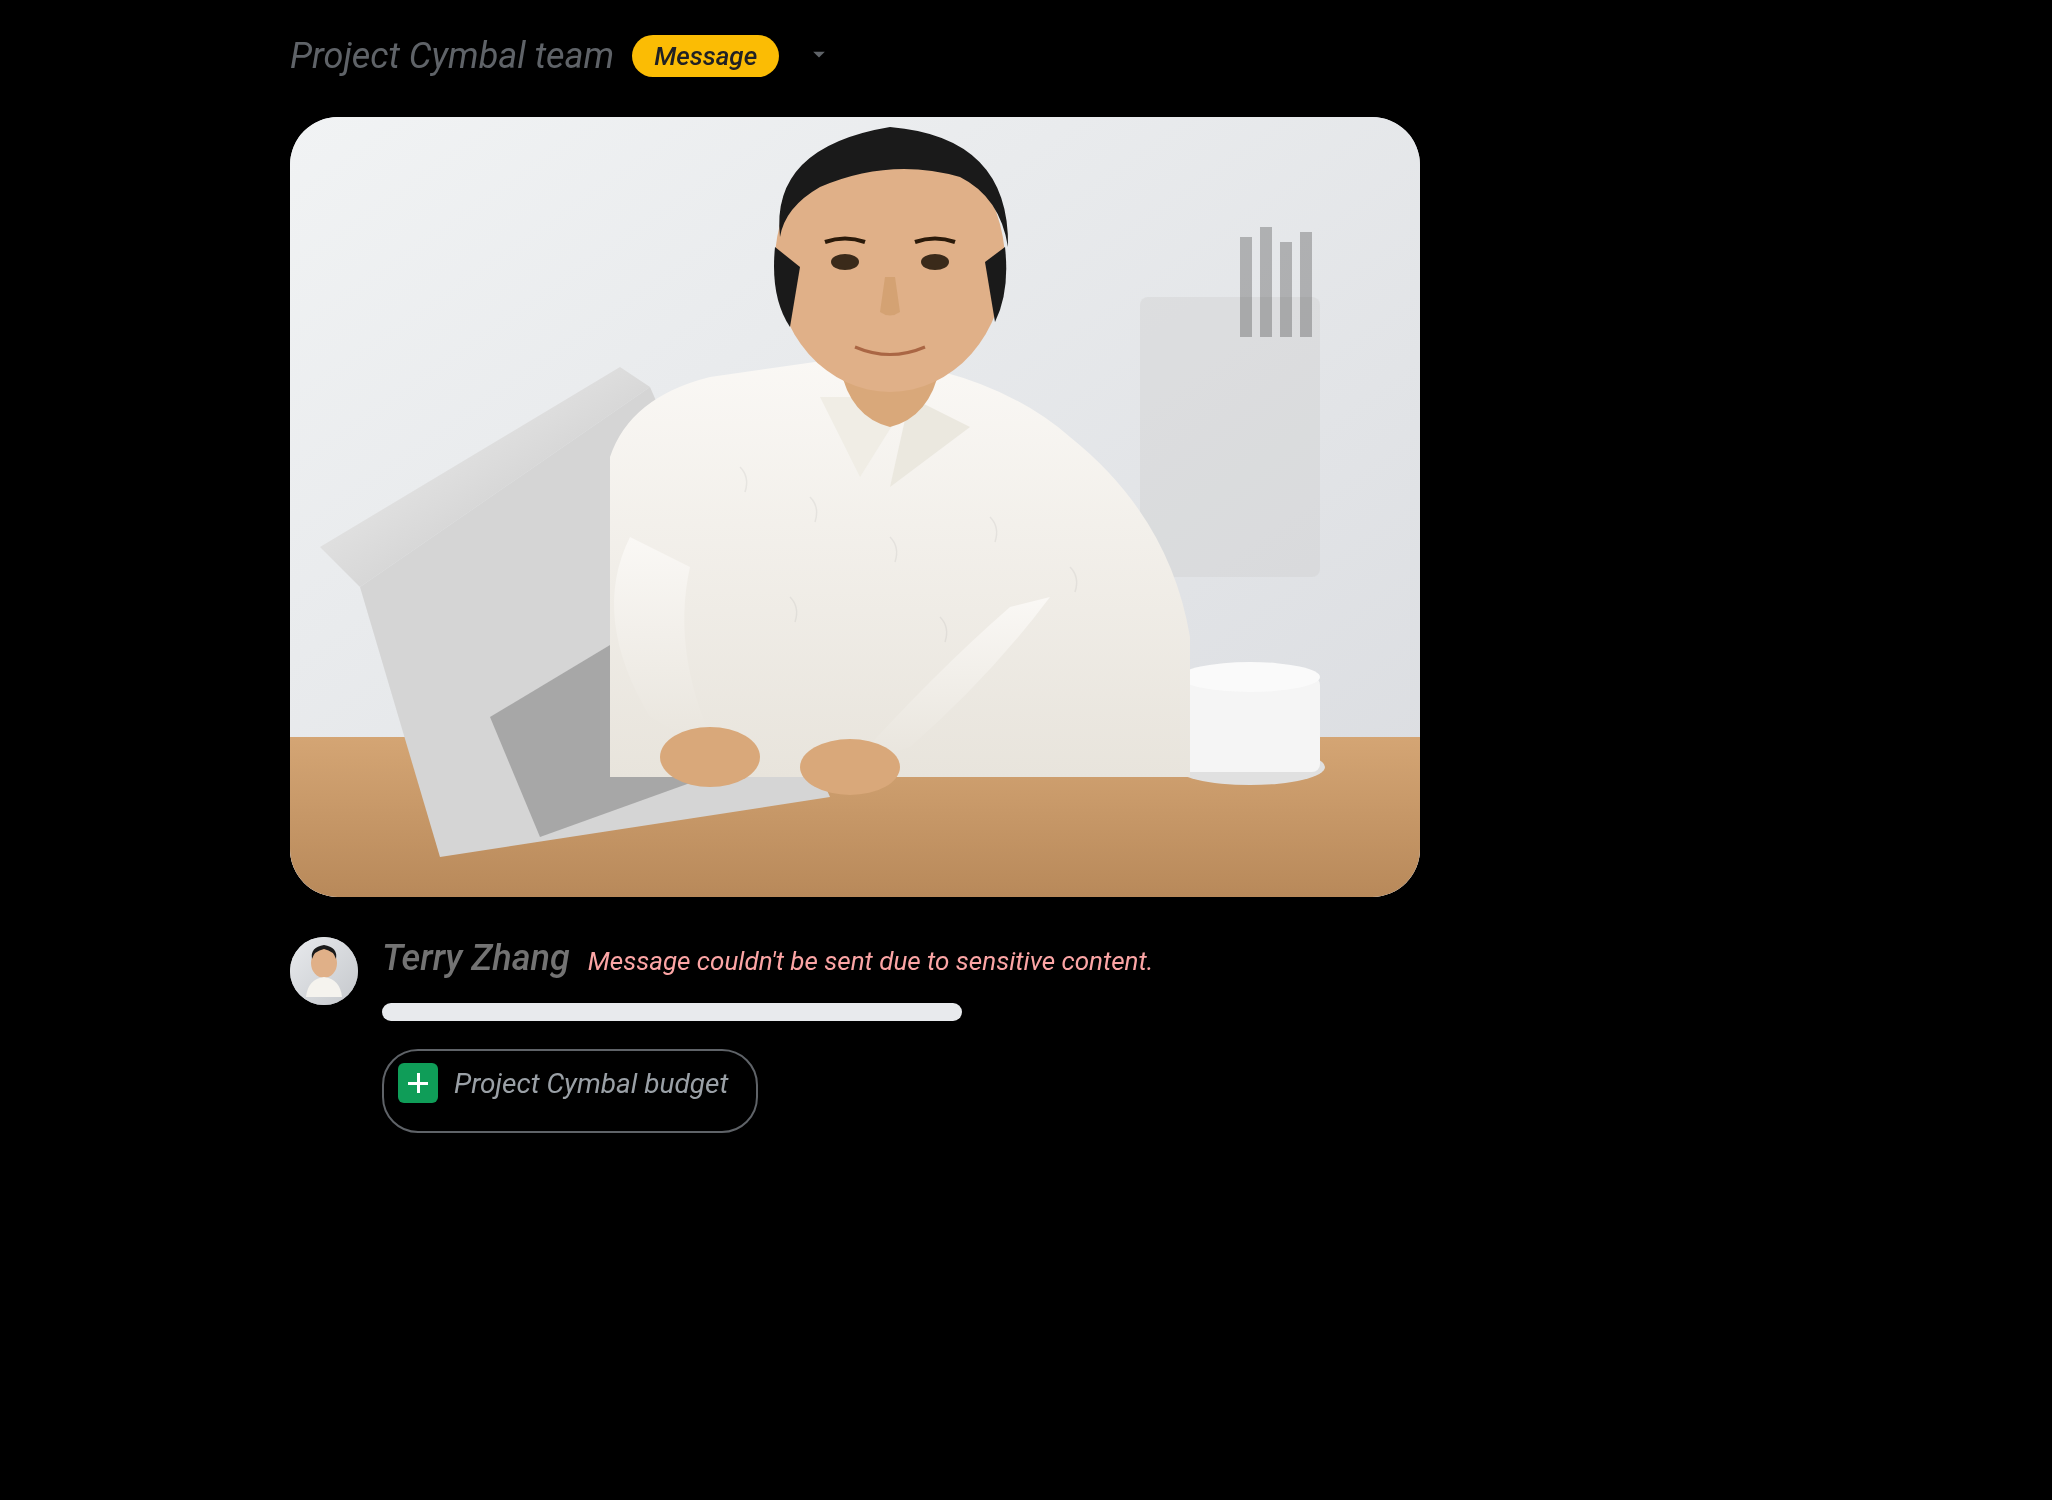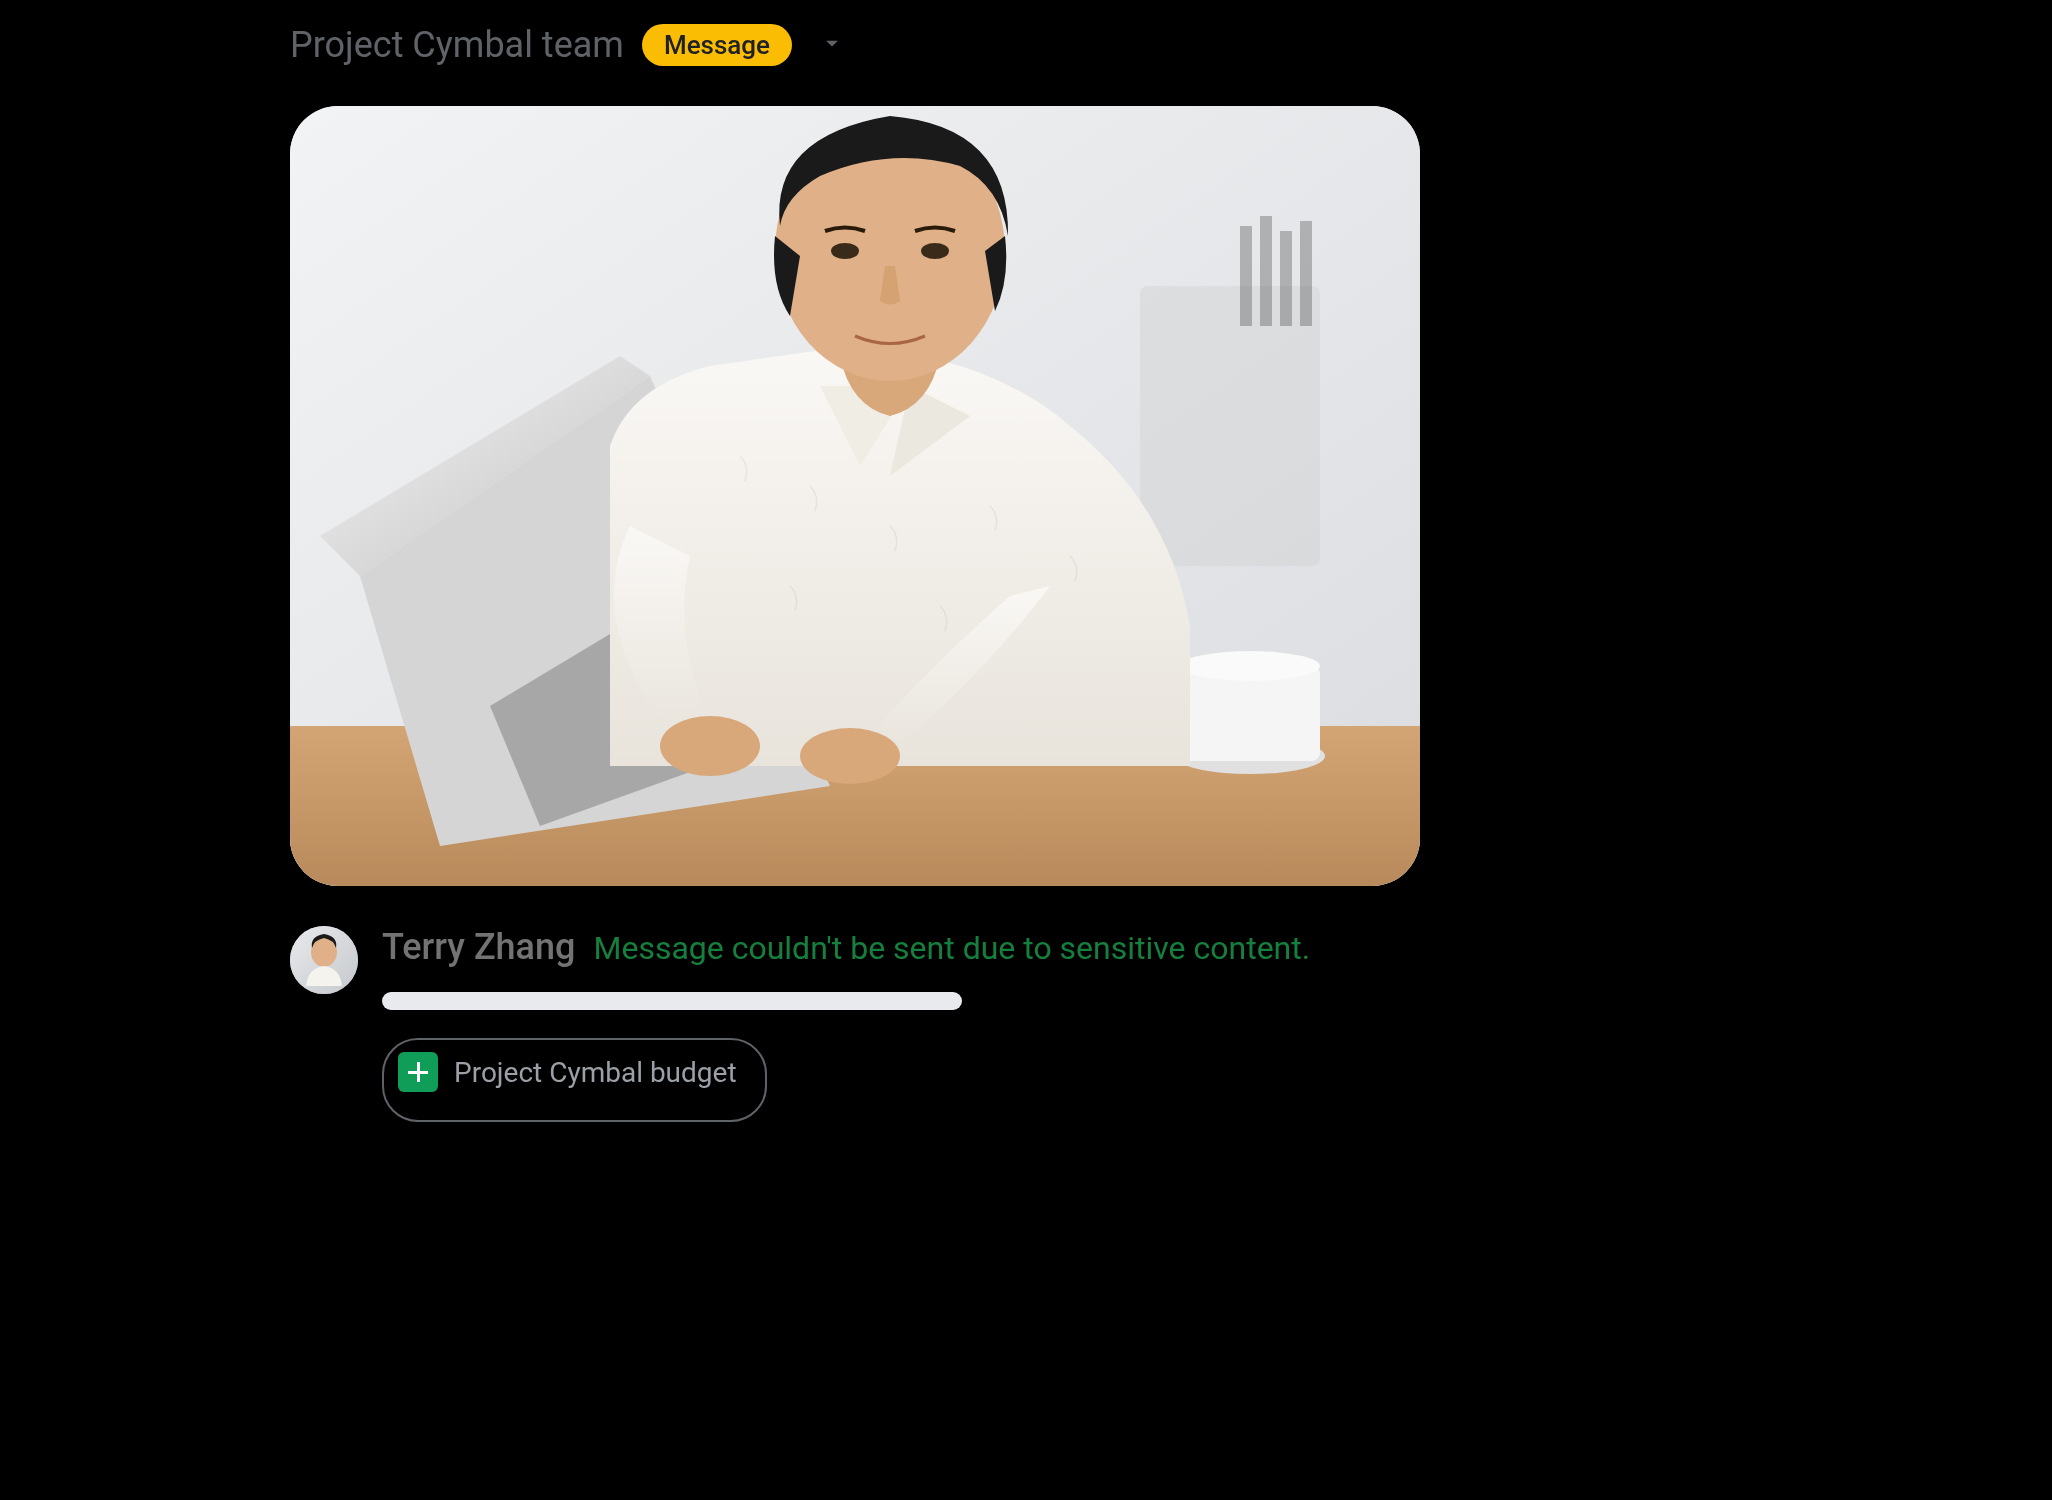--- a/index.html
+++ b/index.html
@@ -12,22 +12,23 @@
       background: #000;
       font-family: 'Google Sans', Roboto, Arial, sans-serif;
       width: 2052px;
       height: 1500px;
       position: relative;
     }
     
     .container {
       position: absolute;
       left: 290px;
-      top: 24px;
+      top: 35px;
       width: 1200px;
+      font-style: italic;
     }
     
     .header {
       display: flex;
       align-items: center;
       gap: 18px;
       margin-bottom: 40px;
     }
     
     .space-title {
@@ -97,22 +98,22 @@
       margin-bottom: 24px;
     }
     
     .sender-name {
       color: #737373;
       font-size: 36px;
       font-weight: 500;
     }
     
     .error-text {
-      color: #15803d;
-      font-size: 32px;
+      color: #fca5a5;
+      font-size: 26px;
       font-weight: 400;
       text-align: center;
     }
     
     .message-body-placeholder {
       width: 580px;
       height: 18px;
       background: #e8eaed;
       border-radius: 9px;
       margin-bottom: 28px;

